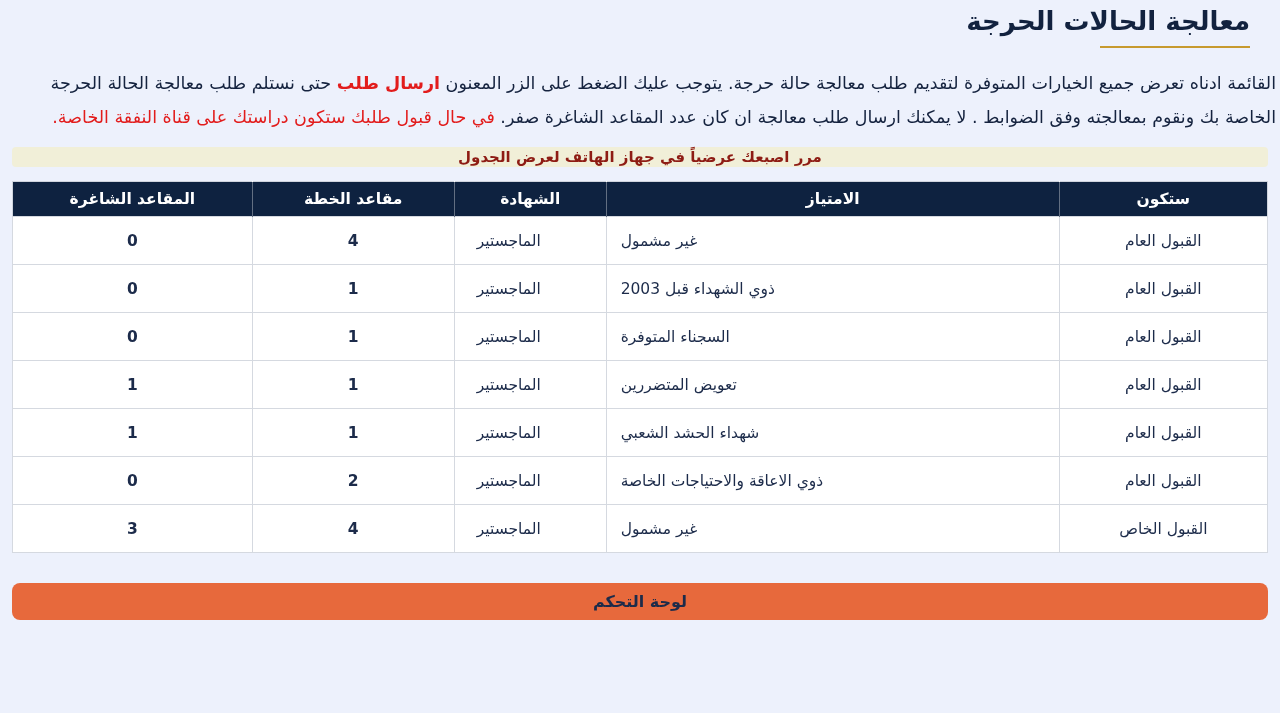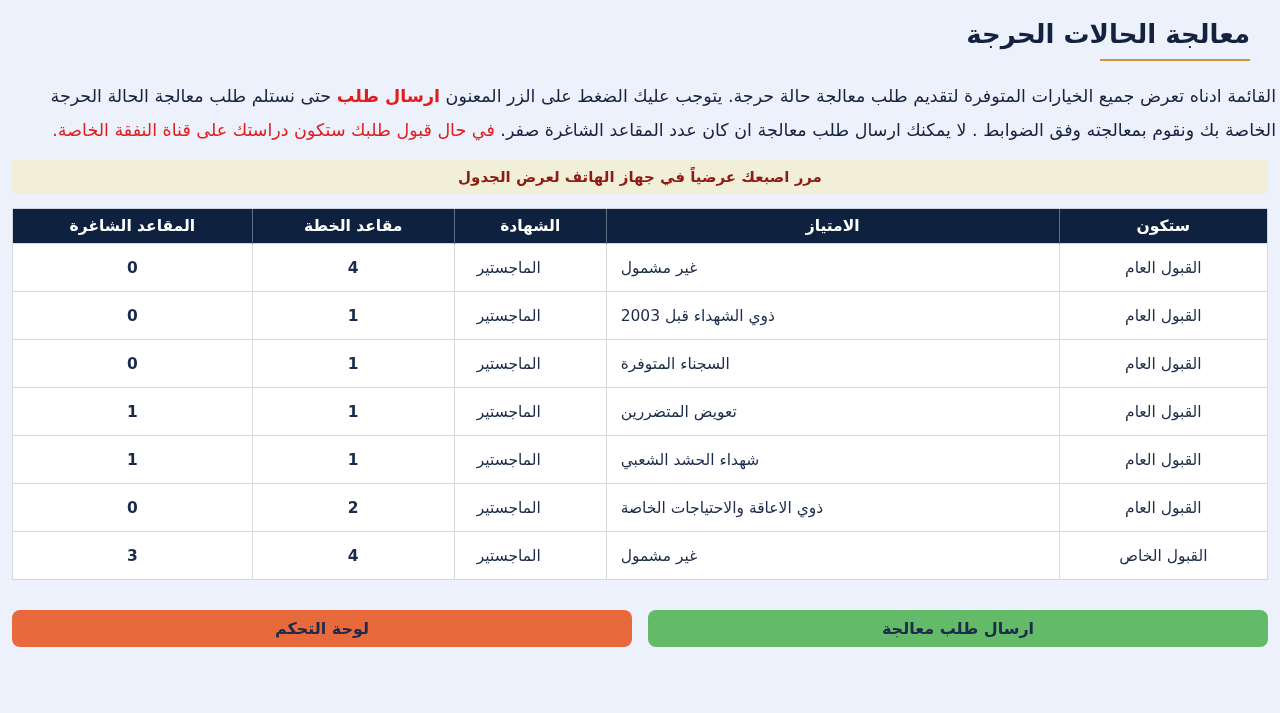--- a/index.html
+++ b/index.html
@@ -3,21 +3,21 @@
 <meta charset="utf-8">
 <style>
   * { margin: 0; padding: 0; box-sizing: border-box; }
   html, body {
     width: 1280px; height: 713px;
     background: #edf1fc;
     font-family: "DejaVu Sans", sans-serif;
     color: #15233f;
     overflow: hidden;
   }
-  .page { padding-top: 19px; }
+  .page { padding-top: 6px; }
 
   
   .title-wrap { padding: 0 30px 0 0; text-align: right; }
   h1.page-title {
     font-size: 26px; font-weight: bold; color: #12223f;
     letter-spacing: -0.5px;
   }
   .title-underline {
     width: 150px; height: 2px; background: #c79a2e;
     margin-right: 0; margin-left: auto; margin-top: 10px;
@@ -33,21 +33,21 @@
     color: #15233f;
   }
   .red-bold { color: #e21c1c; font-weight: bold; }
   .red-text { color: #e21c1c; }
 
   
   .notice {
     margin: 13px 12px 0 12px;
     background: #f1efd8;
     border-radius: 4px;
-    height: 34px;
+    height: 20px;
     display: flex; align-items: center; justify-content: center;
     color: #8e1c14;
     font-weight: bold;
     font-size: 15px;
   }
 
   
   .table-wrap { margin: 14px 12px 0 12px; }
   table.data-table {
     width: 100%;
@@ -182,17 +182,16 @@
             <td class="cell-privilege">غير مشمول</td>
             <td class="cell-degree">الماجستير</td>
             <td class="cell-plan">4</td>
             <td class="cell-vacant">3</td>
           </tr>
         </tbody>
     </table>
   </div>
 
   <div class="actions">
-    <button class="btn btn-green">ارسال طلب معالجة</button>
     <button class="btn btn-orange">لوحة التحكم</button>
   </div>
 
 </div>
 
 </body></html>

